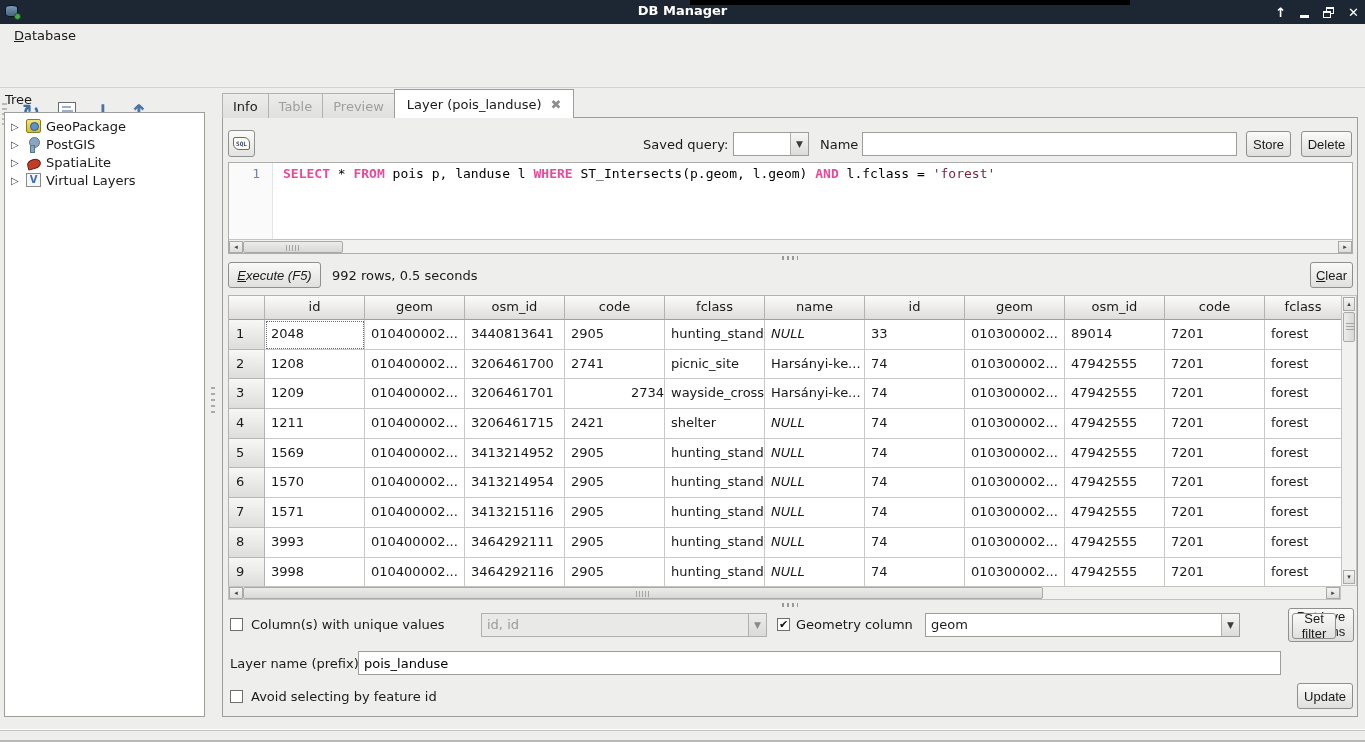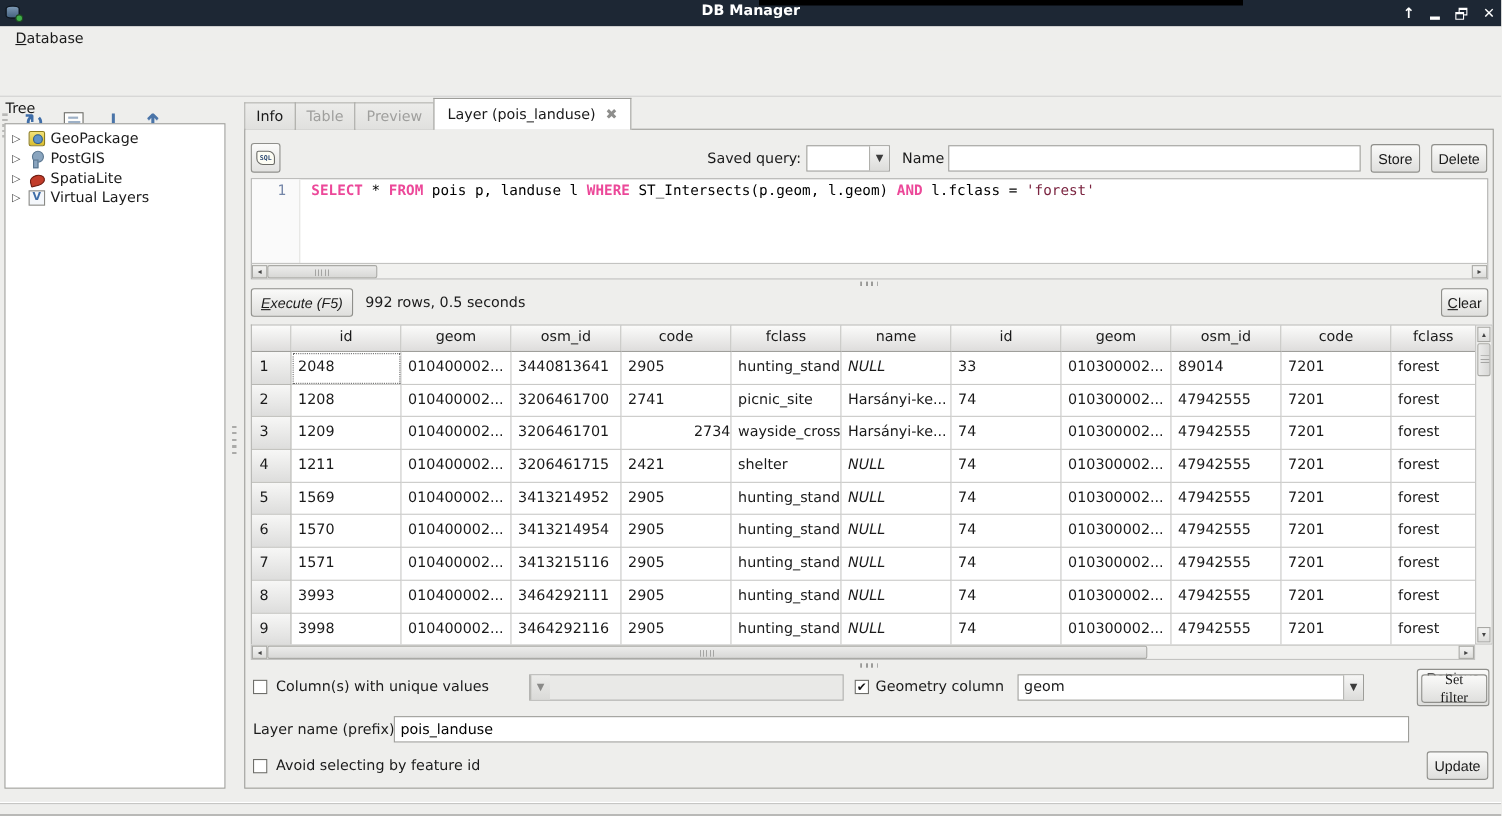--- a/index.html
+++ b/index.html
@@ -419,35 +419,36 @@
         <span class="grip"></span>
       </span>
     <span style="flex:1"></span>
     <span class="sb-btn">▸</span>
   </div>
   <div class="split-dots" style="left:782px; top:603px;"></div>
 
   <span class="check" style="left:230px; top:618px;"></span>
   <div class="lbl" style="left:251px; top:617px;">Column(s) with unique values</div>
   <div class="combo disabled" style="left:481px; top:613px; width:286px;">
+    <span class="field">id, id</span>
     <span class="arrow">▼</span>
   </div>
   <span class="check" style="left:777px; top:618px;">✔</span>
   <div class="lbl" style="left:796px; top:617px;">Geometry column</div>
   <div class="combo" style="left:925px; top:613px; width:315px;">
     <span class="field">geom</span>
     <span class="arrow">▼</span>
   </div>
   <button class="btn retrieve" style="left:1288px; top:608px; width:66px; height:34px;">
       <span>Retrieve columns</span>
     </button>
 
   <div class="lbl" style="left:230px; top:656px;">Layer name (prefix)</div>
   <input class="tinput" style="left: 358px; top: 651px; width: 923px;" value="pois_landuse">
-  <button class="btn" style="left:1292px; top:613px; width:60px; height:26px;font-family:Liberation Serif, serif;">
+  <button class="btn" style="left:1292px; top:613px; width:44px; height:26px;">
       <span>Set filter</span>
     </button>
 
   <span class="check" style="left:230px; top:690px;"></span>
   <div class="lbl" style="left:251px; top:689px;">Avoid selecting by feature id</div>
   <button class="btn" style="left:1297px; top:683px; width:56px; height:26px;">
       <span>Update</span>
     </button>
 
   <div class="footer-line"></div>

